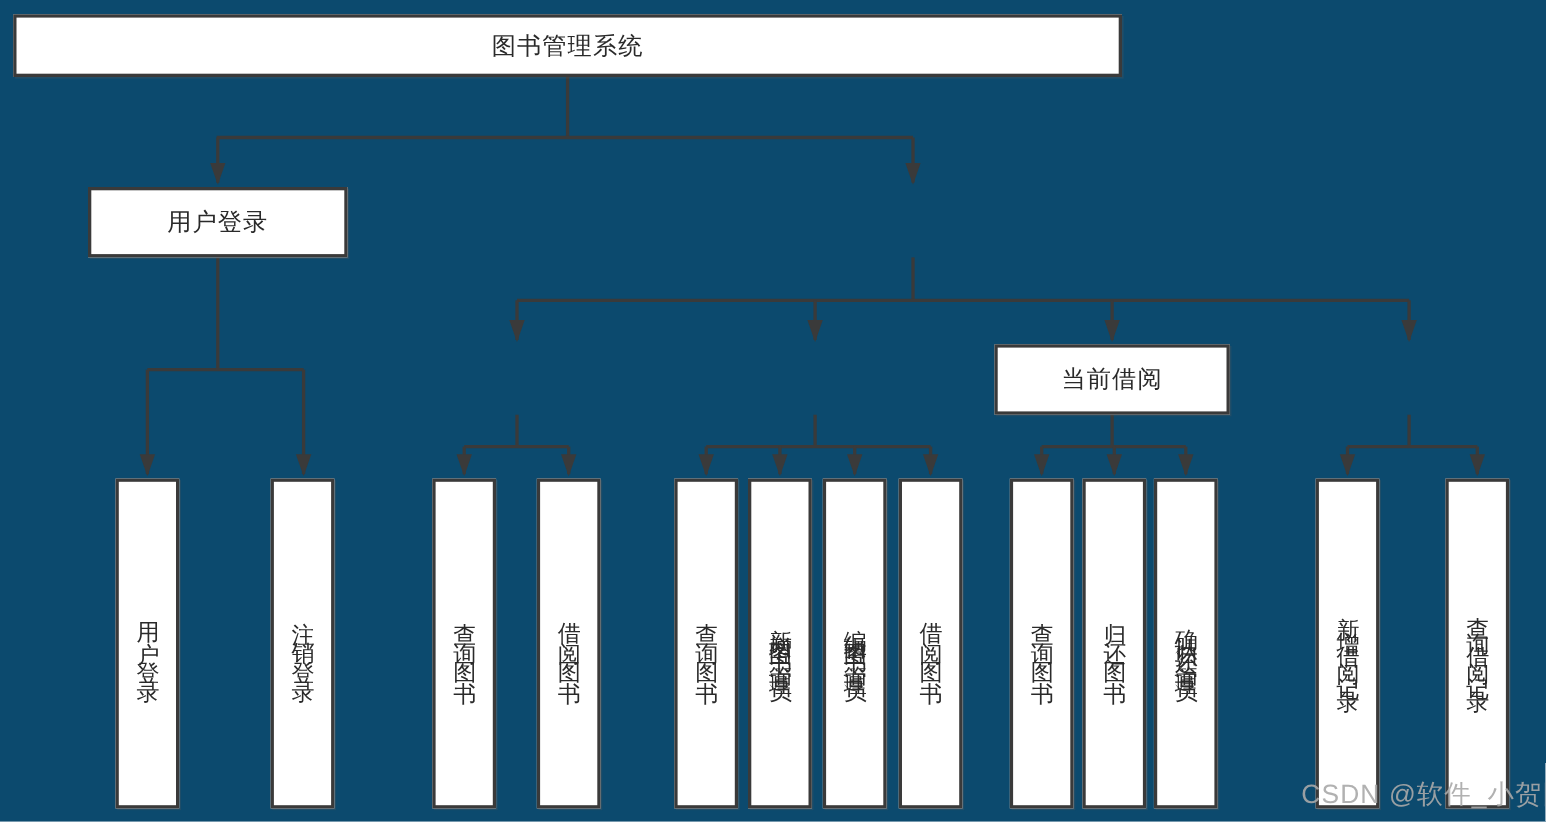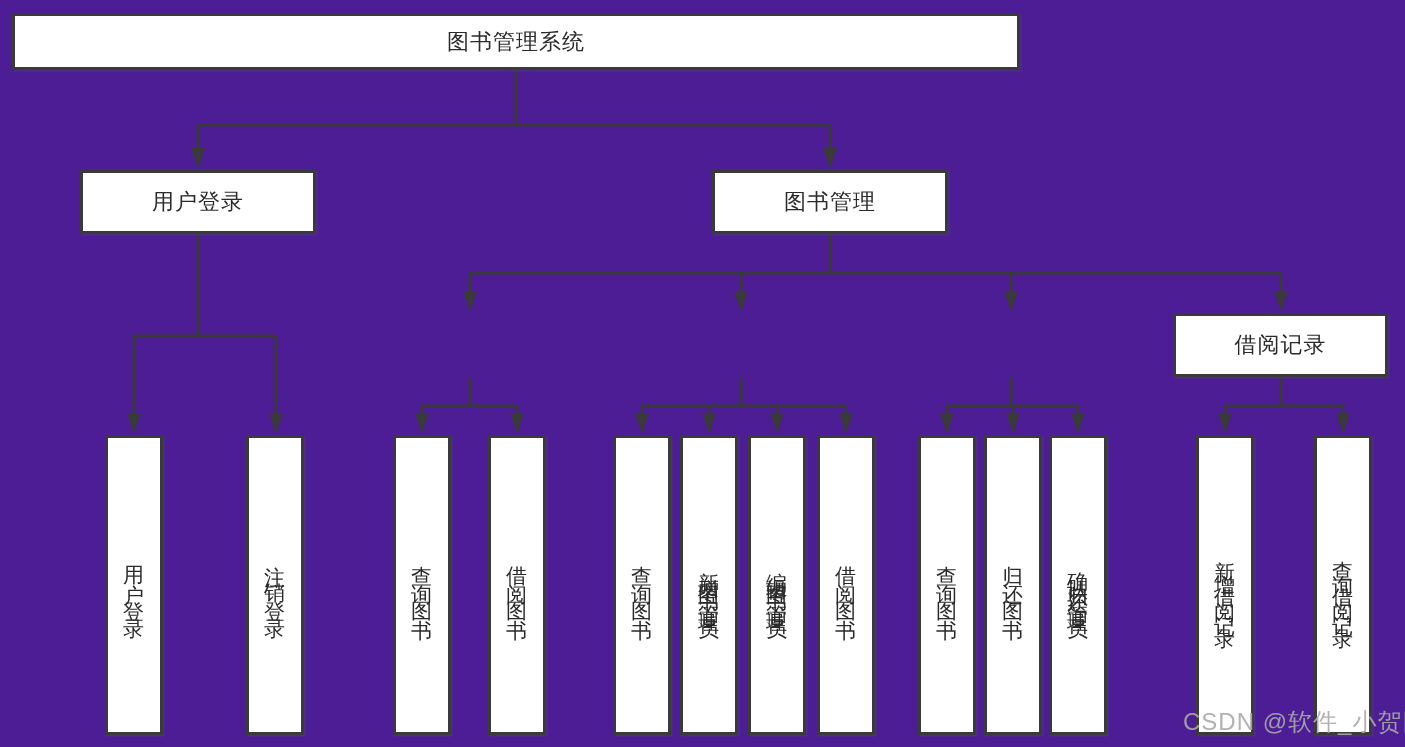--- a/index.html
+++ b/index.html
@@ -5,21 +5,21 @@
   html, body {
     margin: 0;
     padding: 0;
     background: #ffffff;
     font-family: "Liberation Sans", sans-serif;
   }
   .canvas {
     position: relative;
     width: 1405px;
     height: 747px;
-    background: #4c1d95;
+    background: #0c4a6e;
     overflow: hidden;
   }
   .connectors {
     position: absolute;
     left: 0;
     top: 0;
     width: 1405px;
     height: 747px;
     pointer-events: none;
   }
@@ -114,26 +114,23 @@
     </g>
   </svg>
 
   <div class="node hnode" style="left:12px; top:13px; width:1008px; height:57px">
     <span>图书管理系统</span>
   </div>
 
   <div class="node hnode" style="left:80px; top:170px; width:236px; height:64px">
     <span>用户登录</span>
   </div>
-  <div class="node hnode" style="left:712px; top:170px; width:236px; height:64px">
-    <span>图书管理</span>
-  </div>
 
-  <div class="node hnode" style="left:1173px; top:313px; width:215px; height:64px">
-    <span>借阅记录</span>
+  <div class="node hnode" style="left:904px; top:313px; width:214px; height:64px">
+    <span>当前借阅</span>
   </div>
 
   <div class="node vnode space-wide" style="left:105px; top:435px; width:58px; height:300px">
     <span>用户登录</span>
   </div>
   <div class="node vnode space-wide" style="left:246px; top:435px; width:58px; height:300px">
     <span>注销登录</span>
   </div>
 
   <div class="node vnode space-wide" style="left:393px; top:435px; width:58px; height:300px">

